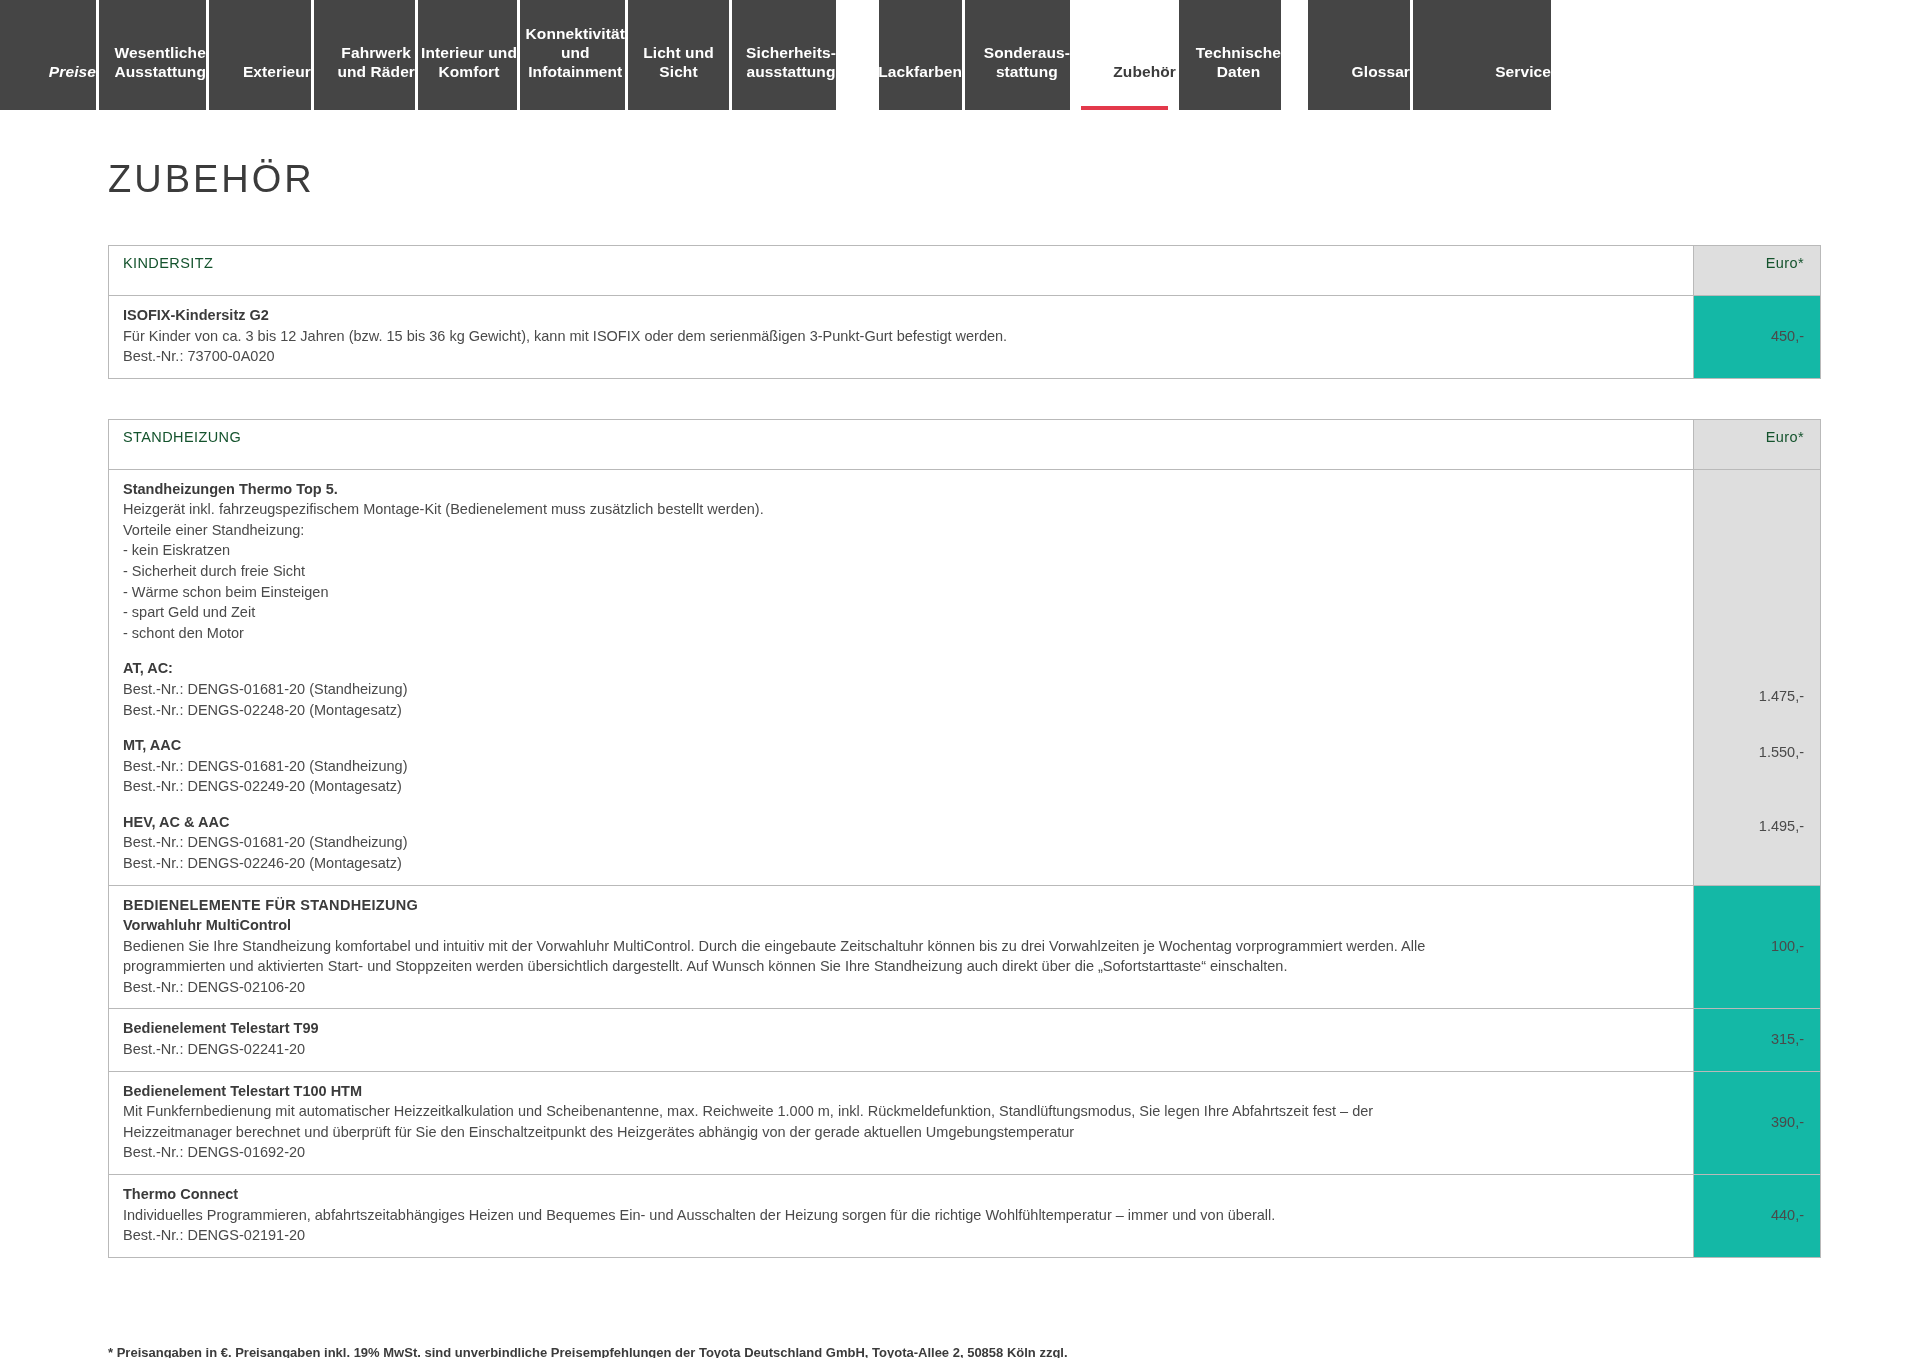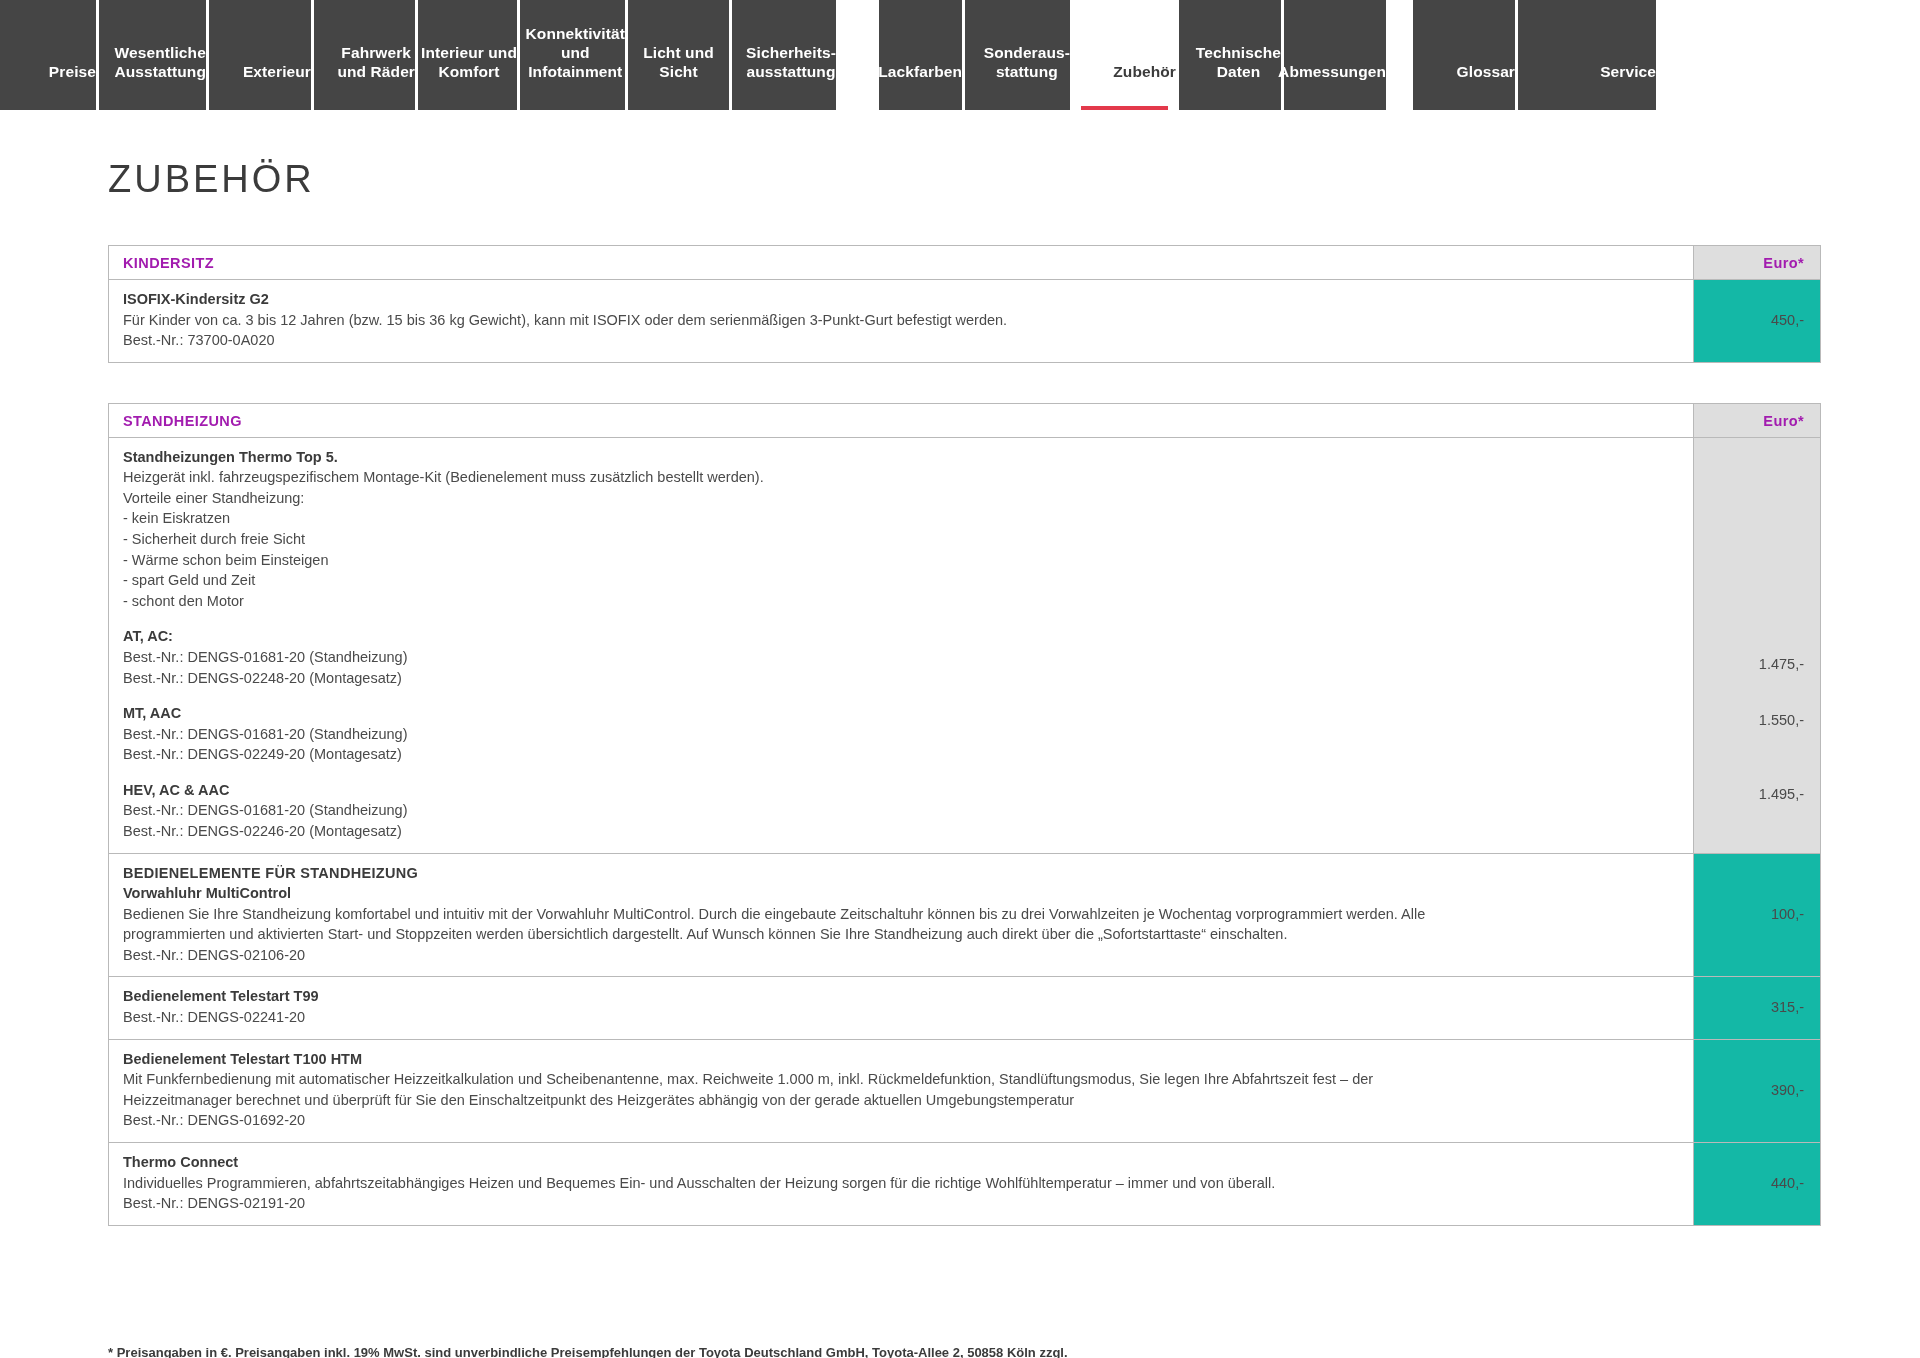--- a/index.html
+++ b/index.html
@@ -46,21 +46,21 @@
     position: absolute;
     left: 8%;
     right: 8%;
     bottom: 0;
     height: 4px;
     background: #e3394b;
   }
   .nav-item span { display: block; }
 
   
-  .w-preise      { width: 99px; }
+  .w-preise      { width: 99px; font-style: italic; }
   .w-wesentliche { width: 110px; }
   .w-exterieur   { width: 105px; }
   .w-fahrwerk    { width: 104px; }
   .w-interieur   { width: 102px; }
   .w-konnekt     { width: 108px; }
   .w-licht       { width: 104px; }
   .w-sicher      { width: 107px; }
   .w-lack        { width: 86px; margin-left: 40px; }
   .w-sonder      { width: 108px; }
   .w-zubehoer    { width: 106px; }
@@ -96,26 +96,26 @@
     border: 1px solid #b9b9b9;
     margin-bottom: 40px;
   }
   table.spec td, table.spec th { vertical-align: top; }
 
   .col-desc  { width: 1585px; }
   .col-price { width: 127px; }
 
   thead th {
     font-size: 14.5px;
-    font-weight: 700;
+    font-weight: 400;
     letter-spacing: .4px;
-    padding: 9px 14px 8px 14px;
+    padding: 9px 14px 24px 14px;
     border-bottom: 1px solid #b9b9b9;
     text-align: left;
-    color: #a21caf;
+    color: #14532d;
   }
   thead th.price-head {
     text-align: right;
     background: #dedede;
     padding-right: 16px;
     border-left: 1px solid #b9b9b9;
   }
 
   tbody td.desc {
     padding: 9px 14px 11px 14px;
@@ -231,25 +231,20 @@
     <div>
         <span>Zubehör</span>
       </div>
   </div>
   <div class="nav-item w-technische">
     <div>
       <span>Technische</span>
       <span>Daten</span>
     </div>
   </div>
-  <div class="nav-item w-abmessung">
-    <div>
-        <span>Abmessungen</span>
-      </div>
-  </div>
   <div class="nav-item w-glossar">
     <div>
         <span>Glossar</span>
       </div>
   </div>
   <div class="nav-item w-service">
     <div>
         <span>Service</span>
       </div>
   </div>

